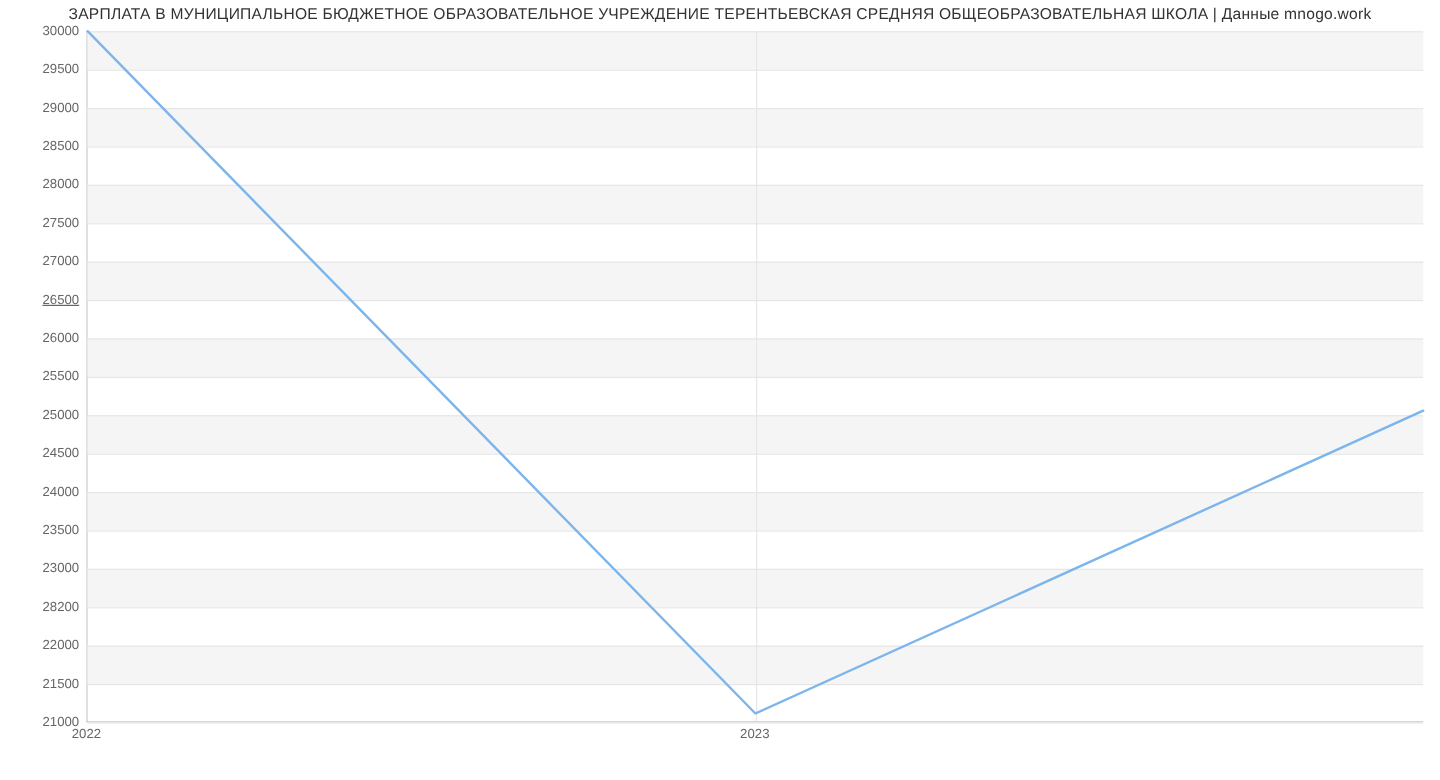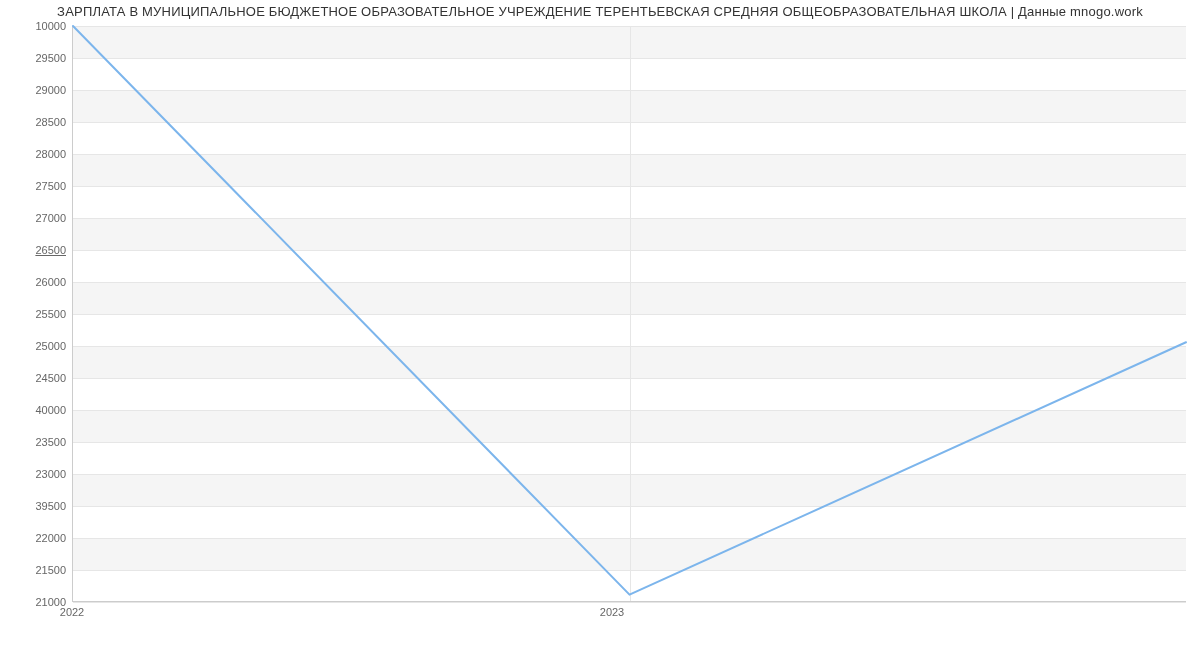--- a/index.html
+++ b/index.html
@@ -126,32 +126,32 @@
       <div class="grid-line" style="top: 32px;"></div>
       <div class="grid-line" style="top: 0px;"></div>
       <div class="grid-vline" style="left: 557px;"></div>
       <svg class="series" id="series-svg" viewBox="0 0 1114 576" preserveAspectRatio="none">
       <path id="series-path" class="line-path" d="M0.00 0.00 L557.00 569.60 L1114.00 316.80" stroke="#7cb5ec"></path>
     </svg>
   </div>
 <div class="y-label" style="top: 602px;">21000</div>
     <div class="y-label" style="top: 570px;">21500</div>
     <div class="y-label" style="top: 538px;">22000</div>
-    <div class="y-label" style="top: 506px;">39500</div>
+    <div class="y-label" style="top: 506px;">28200</div>
     <div class="y-label" style="top: 474px;">23000</div>
     <div class="y-label" style="top: 442px;">23500</div>
-    <div class="y-label" style="top: 410px;">40000</div>
+    <div class="y-label" style="top: 410px;">24000</div>
     <div class="y-label" style="top: 378px;">24500</div>
     <div class="y-label" style="top: 346px;">25000</div>
     <div class="y-label" style="top: 314px;">25500</div>
     <div class="y-label" style="top: 282px;">26000</div>
     <div class="y-label" style="top: 250px; text-decoration: underline;">26500</div>
     <div class="y-label" style="top: 218px;">27000</div>
     <div class="y-label" style="top: 186px;">27500</div>
     <div class="y-label" style="top: 154px;">28000</div>
     <div class="y-label" style="top: 122px;">28500</div>
     <div class="y-label" style="top: 90px;">29000</div>
     <div class="y-label" style="top: 58px;">29500</div>
-    <div class="y-label" style="top: 26px;">10000</div>
+    <div class="y-label" style="top: 26px;">30000</div>
     <div class="x-label" style="left: 72px;">2022</div>
-    <div class="x-label" style="left: 612px;">2023</div>
+    <div class="x-label" style="left: 629px;">2023</div>
     <div class="x-label" style="left: 1239px;">2024</div>
   </div>
 
 </body></html>

